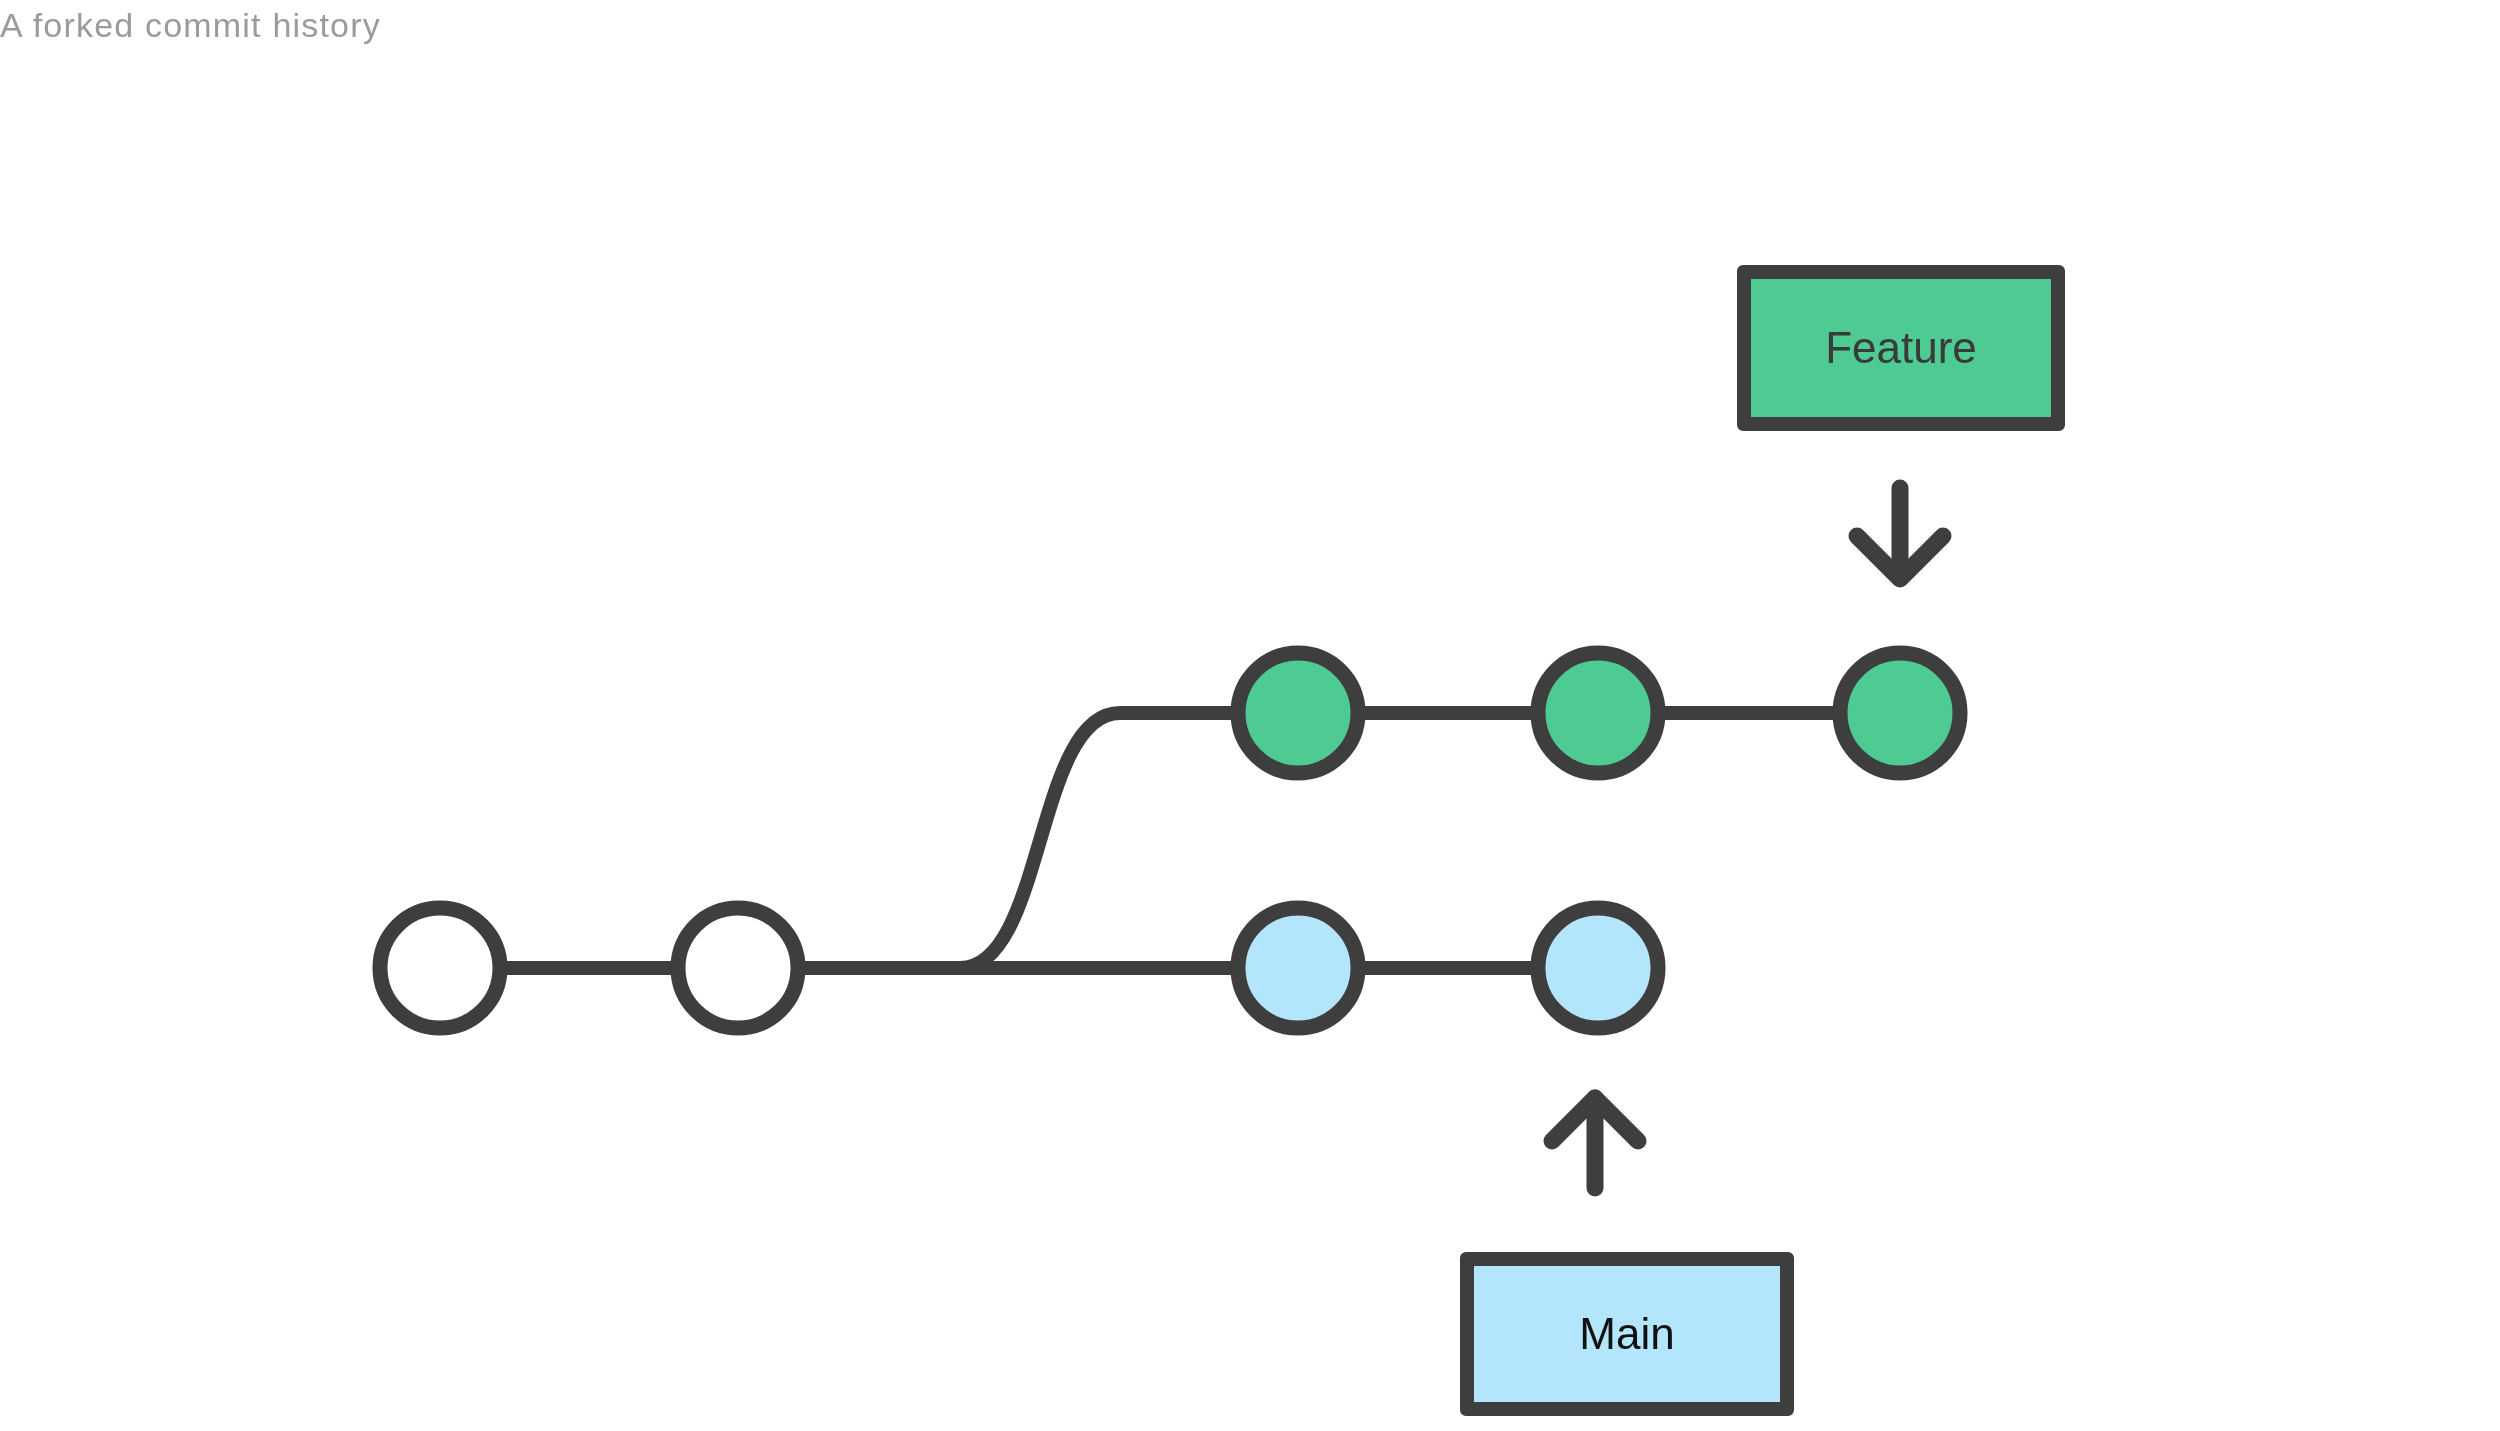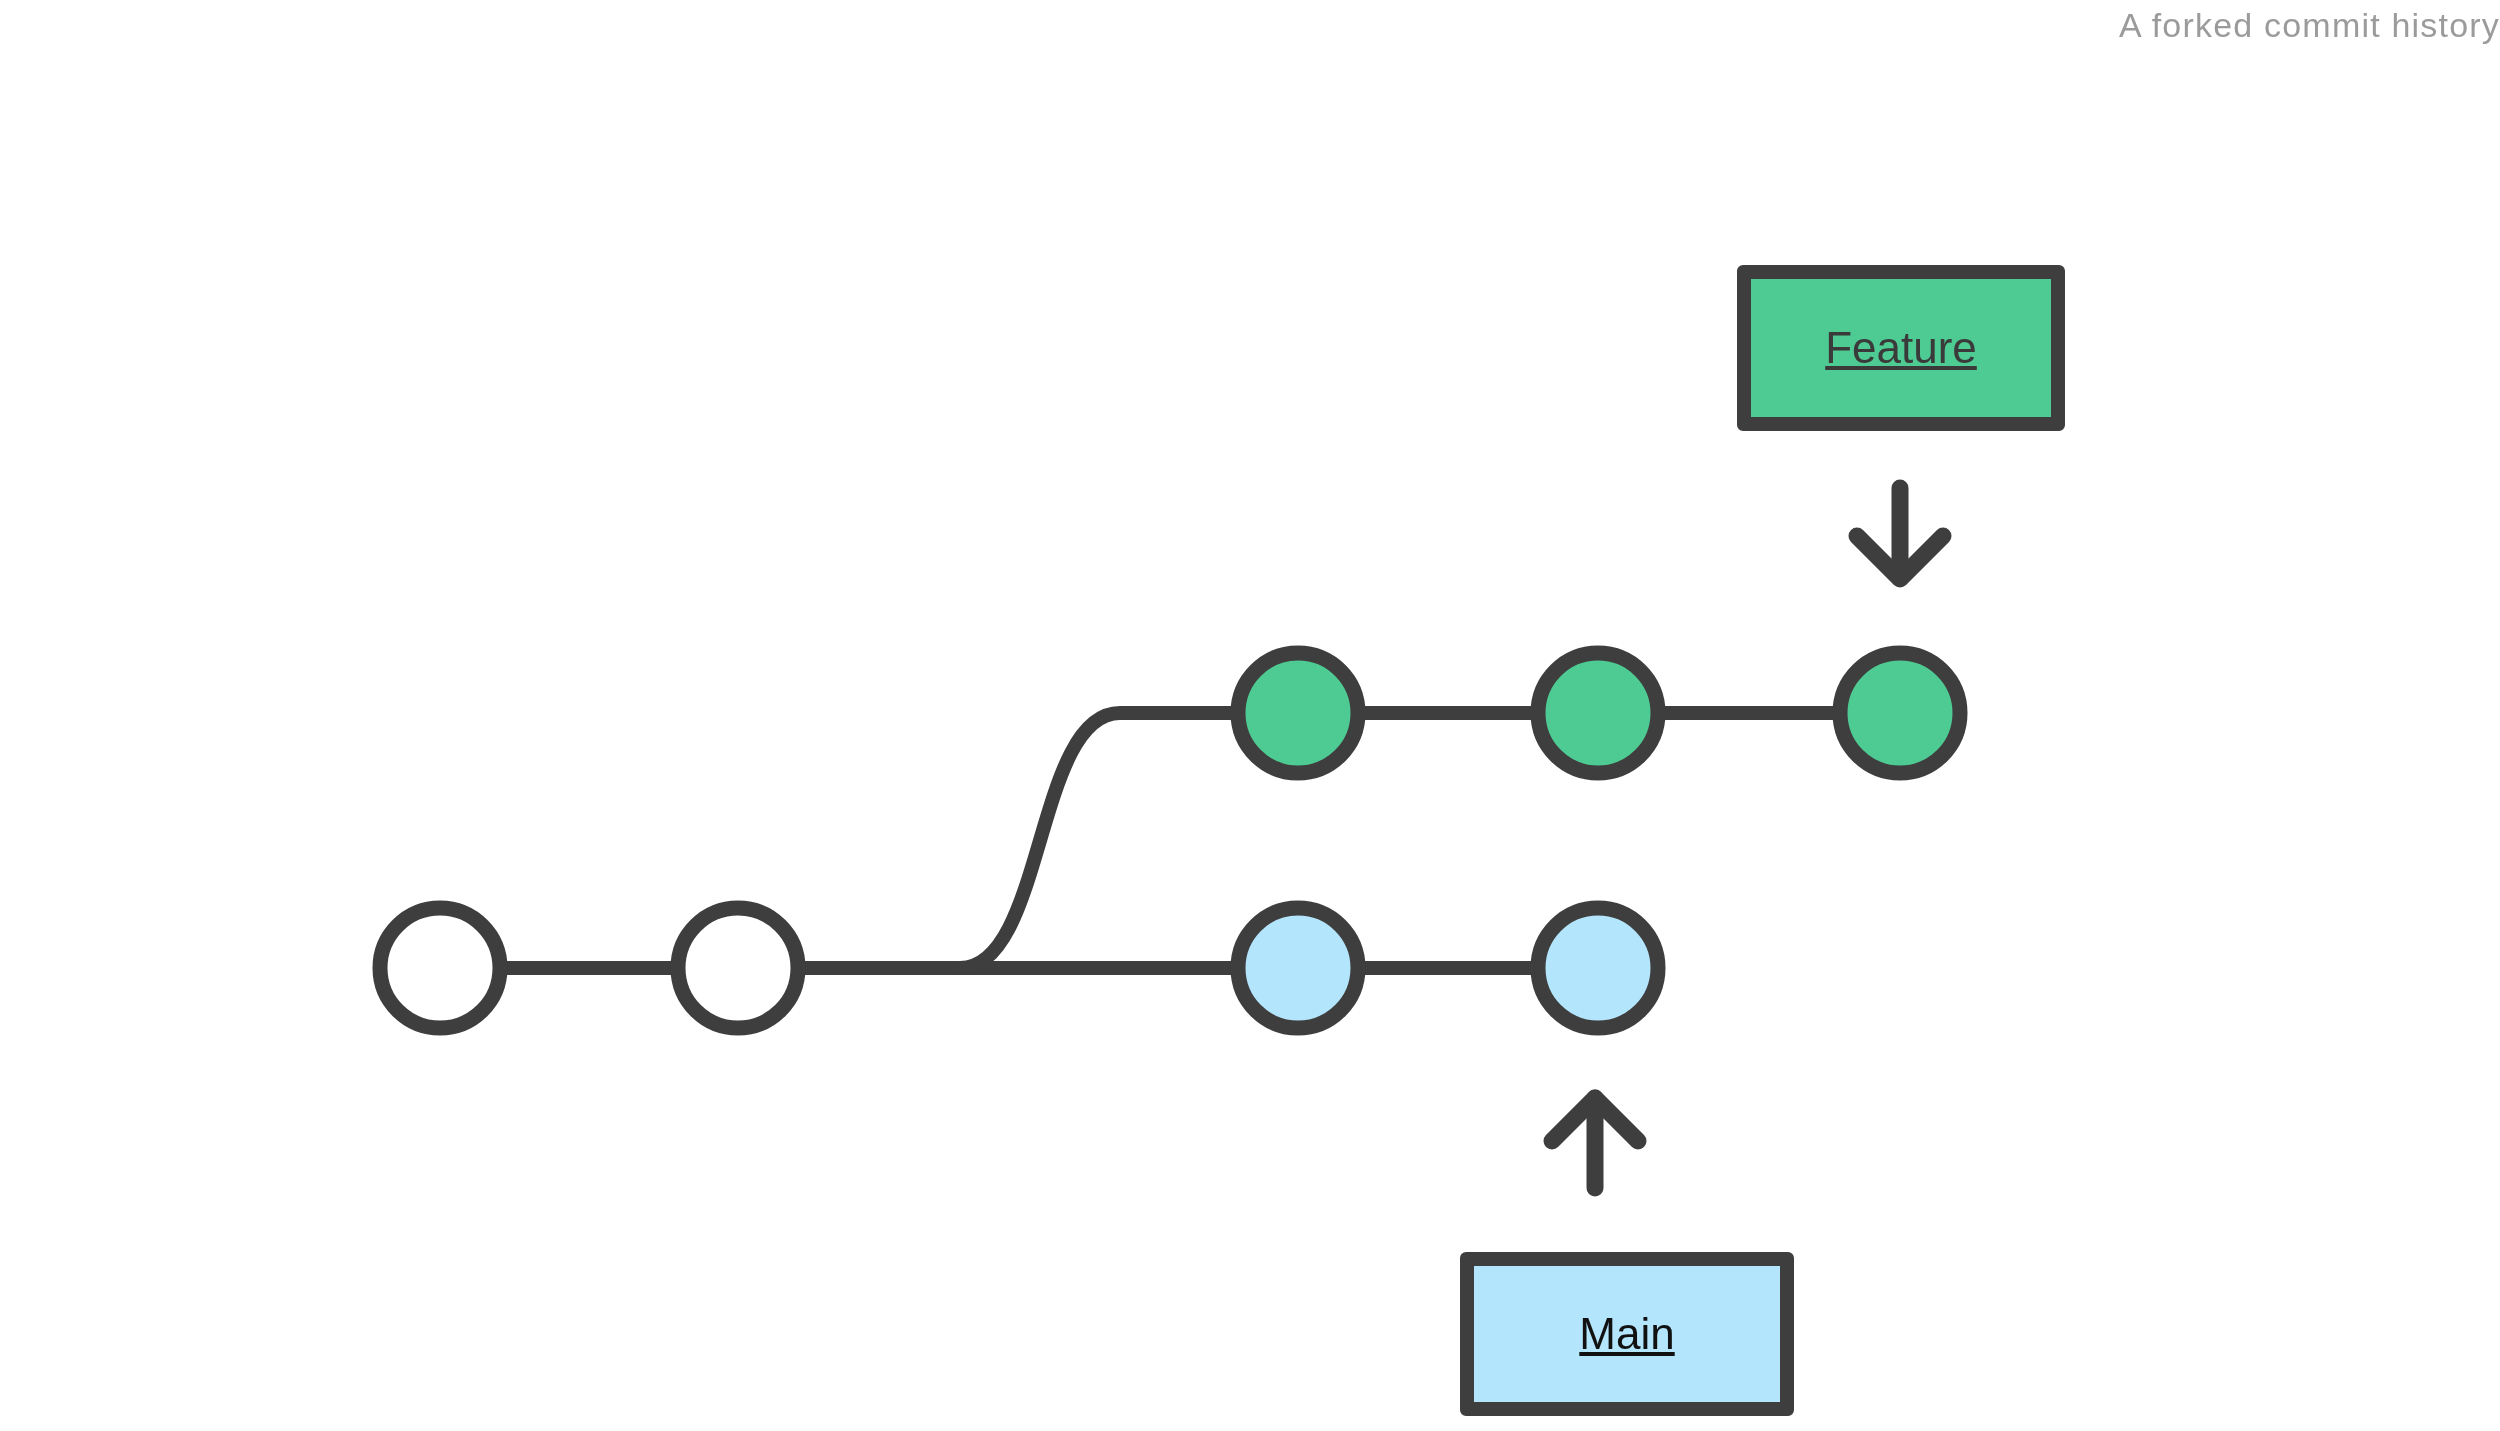--- a/index.html
+++ b/index.html
@@ -18,21 +18,21 @@
     position: relative;
     width: 2500px;
     height: 1431px;
     background: #ffffff;
   }
   #diagram-title {
     position: absolute;
     left: 0;
     top: 6px;
     width: 2500px;
-    text-align: right;
+    text-align: left;
     font-family: "Liberation Sans", sans-serif;
     font-size: 34px;
     letter-spacing: 1.2px;
     color: #9b9b9b;
     font-weight: 400;
     white-space: nowrap;
   }
   #graph-svg {
     position: absolute;
     left: 0;
@@ -47,21 +47,20 @@
     border: 14px solid #3e3e3e;
     border-radius: 6px;
     display: flex;
     align-items: center;
     justify-content: center;
     font-family: "Liberation Sans", sans-serif;
     font-size: 44px;
     font-weight: 400;
     line-height: 1;
     user-select: none;
-    text-decoration: underline;
   }
   #feature-box {
     left: 1737px;
     top: 265px;
     width: 328px;
     height: 166px;
     background: #4ecb93;
     color: #3a3a3a;
   }
   #main-box {

